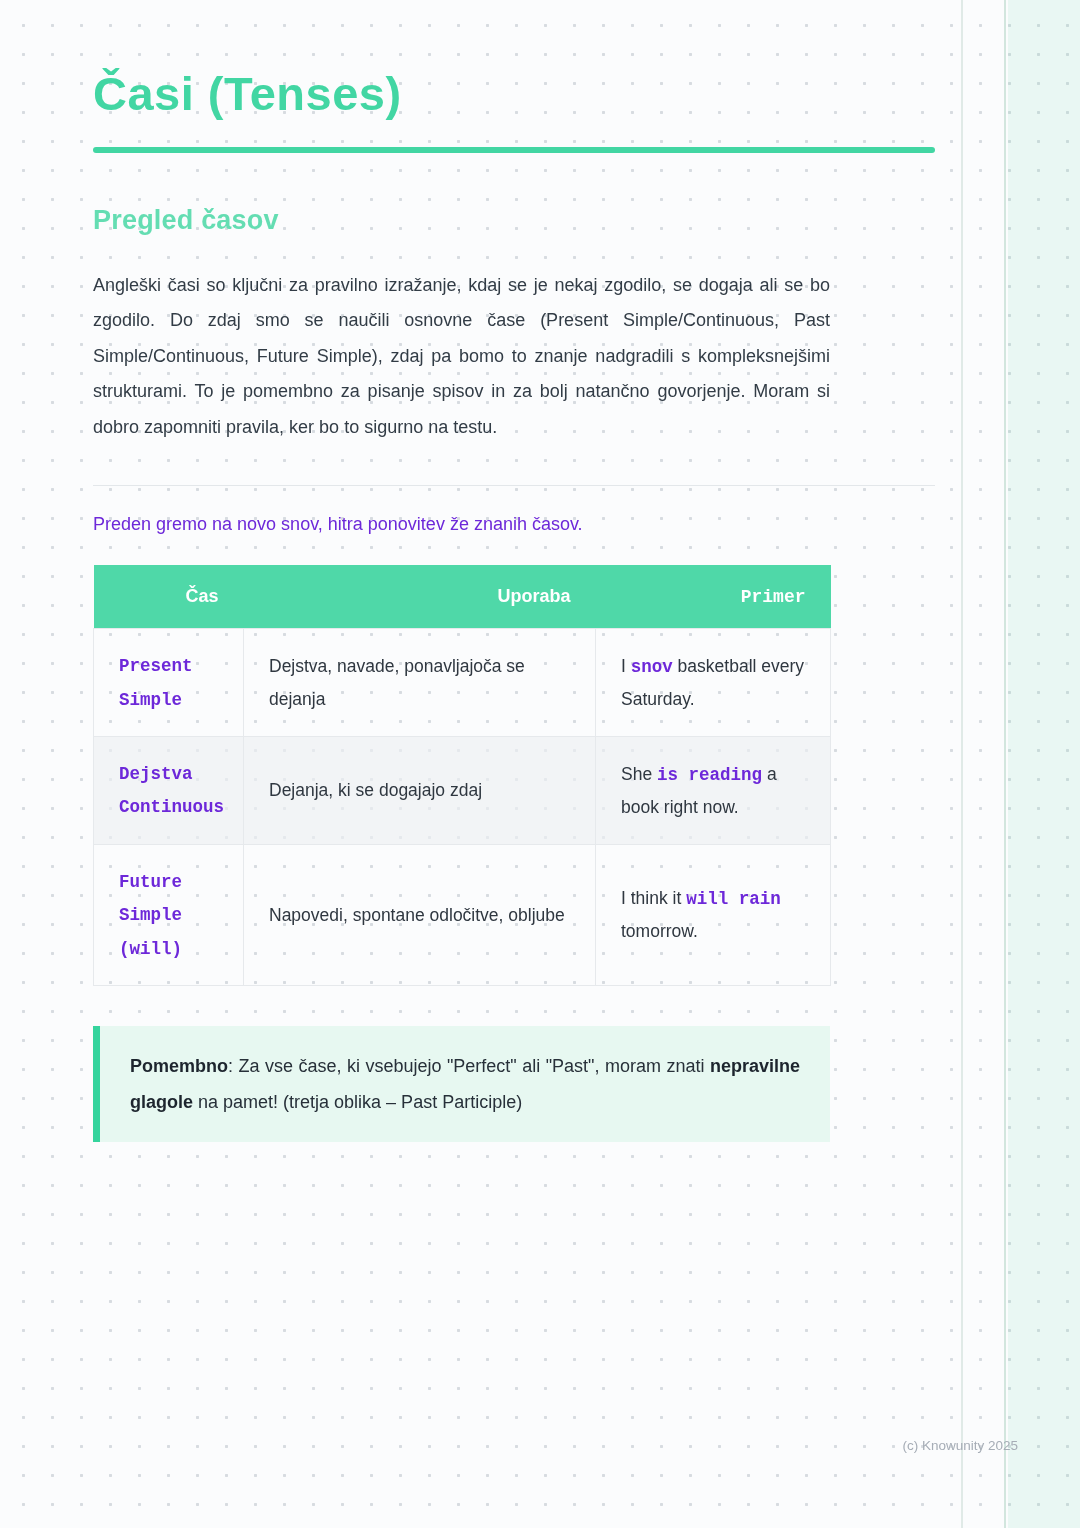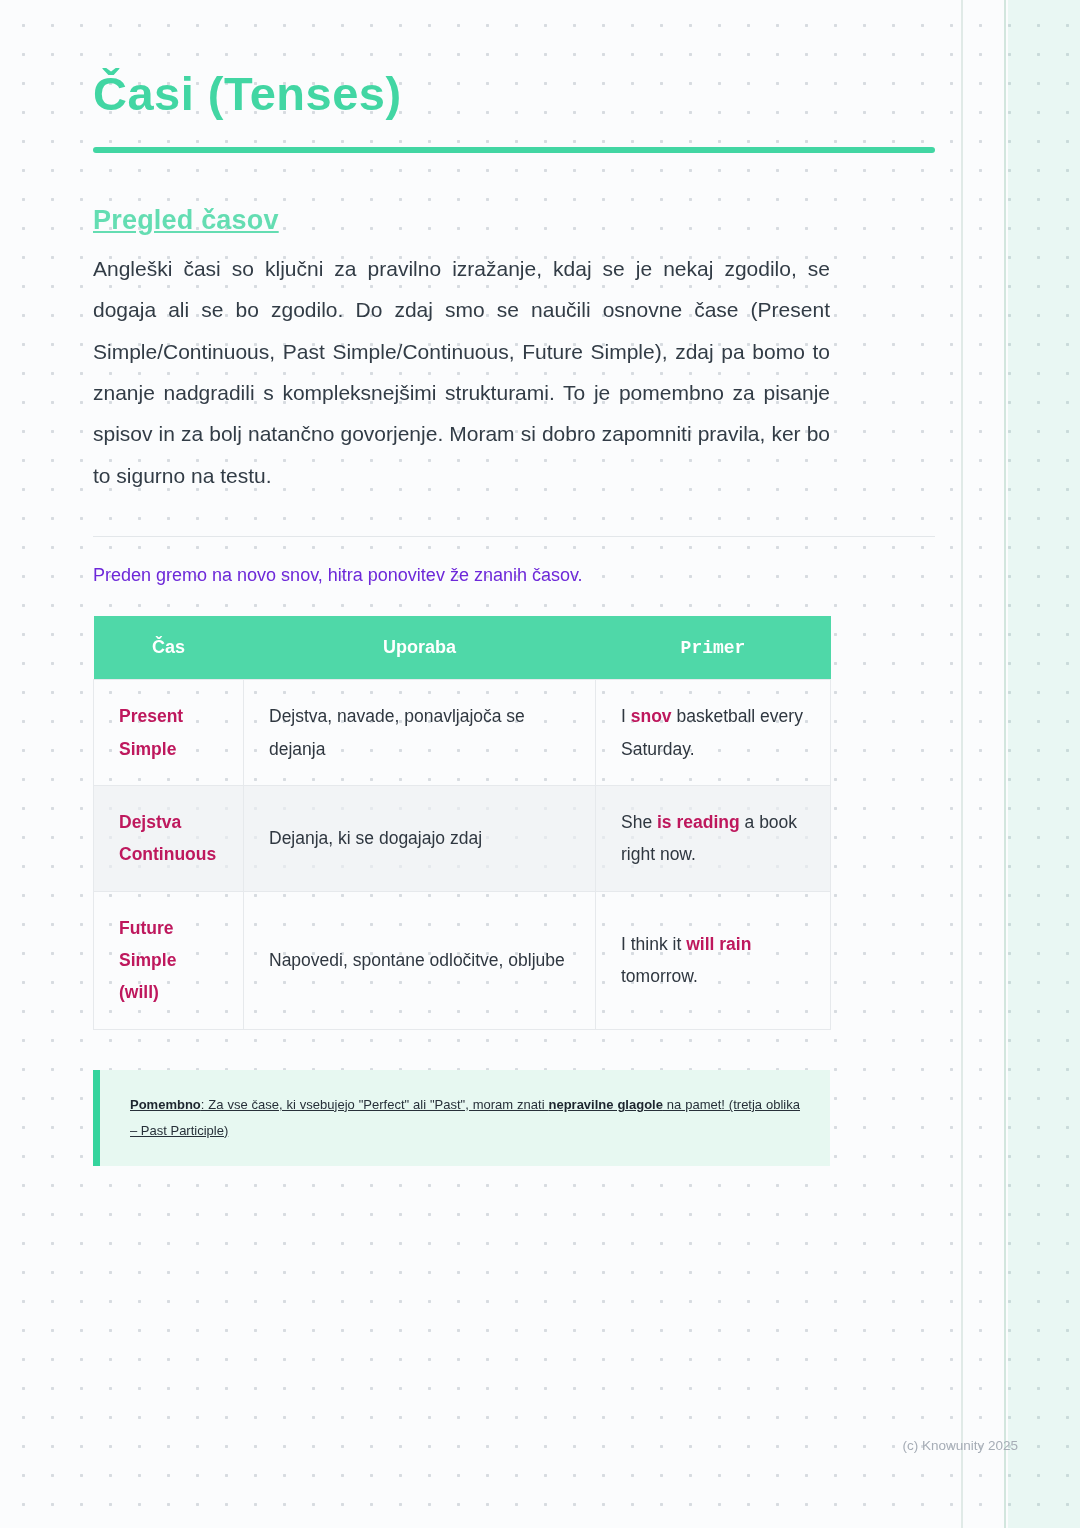--- a/index.html
+++ b/index.html
@@ -35,26 +35,26 @@
     width: 100%;
     border-radius: 3px;
     background: var(--accent);
   }
   .section-heading {
     font-size: 27px;
     font-weight: bold;
     color: var(--heading);
     letter-spacing: 0.2px;
   }
-  .h-overview { margin-top: 52px; text-decoration: underline; }
+  .h-overview { margin-top: 52px; }
   .h-keyterms { margin-top: 42px; }
   .body-paragraph {
-    margin-top: 12px;
+    margin-top: 32px;
     width: 737px;
-    font-size: 21px;
+    font-size: 18px;
     line-height: 1.97;
     text-align: justify;
     color: #323c46;
   }
   .section-divider {
     margin-top: 40px;
     width: 100%;
     border: none;
     border-top: 1px solid #e3e7ea;
   }
@@ -68,50 +68,49 @@
     margin-top: 30px;
     width: 737px;
     border-collapse: collapse;
     table-layout: fixed;
   }
   .tense-table th {
     background: var(--table-header-bg);
     color: #ffffff;
     font-size: 18px;
     font-weight: bold;
-    text-align: center;
+    text-align: right;
     padding: 21px 25px;
   }
   .tense-table th.col-tense { width: 150px; }
   .tense-table th.col-usage { width: 352px; }
   .tense-table th.col-example { width: 235px; font-family: Liberation Mono, monospace; }
   .tense-table td {
     padding: 20px 25px;
     font-size: 17.5px;
     line-height: 1.85;
     vertical-align: middle;
     color: #2f3740;
     border: 1px solid #e6e9ec;
   }
   .tense-table tbody tr:nth-child(even) { background: rgba(236, 239, 242, 0.65); }
   .tense-table td.col-tense strong,
-  .tense-table td strong { color: #be185d; }
+  .tense-table td strong { color: #6d28d9; font-family: Liberation Mono, monospace; }
   .callout {
     margin-top: 40px;
     width: 737px;
     background: var(--callout-bg);
     border-left: 7px solid var(--callout-border);
     padding: 22px 30px;
   }
   .callout-text {
-    font-size: 13px;
+    font-size: 18px;
     line-height: 2.0;
     text-align: justify;
     color: #273039;
-    text-decoration: underline;
   }
   .callout-text strong { color: #1d252e; }
   .copyright {
     position: absolute;
     top: 1438px;
     right: 62px;
     font-size: 13.5px;
     color: #a6adb6;
     z-index: 3;
   }

